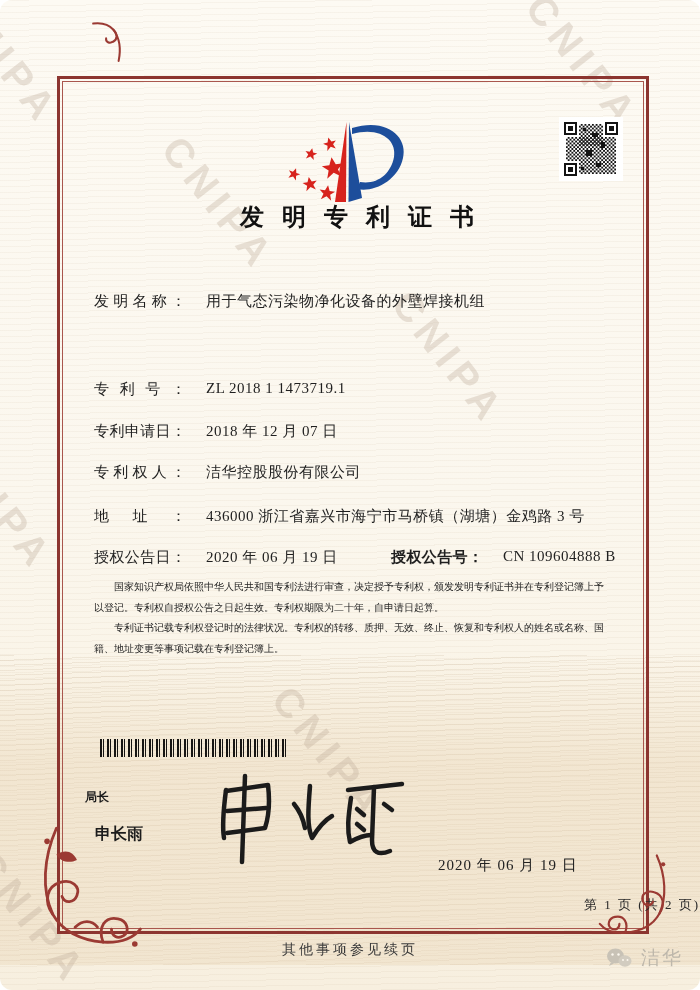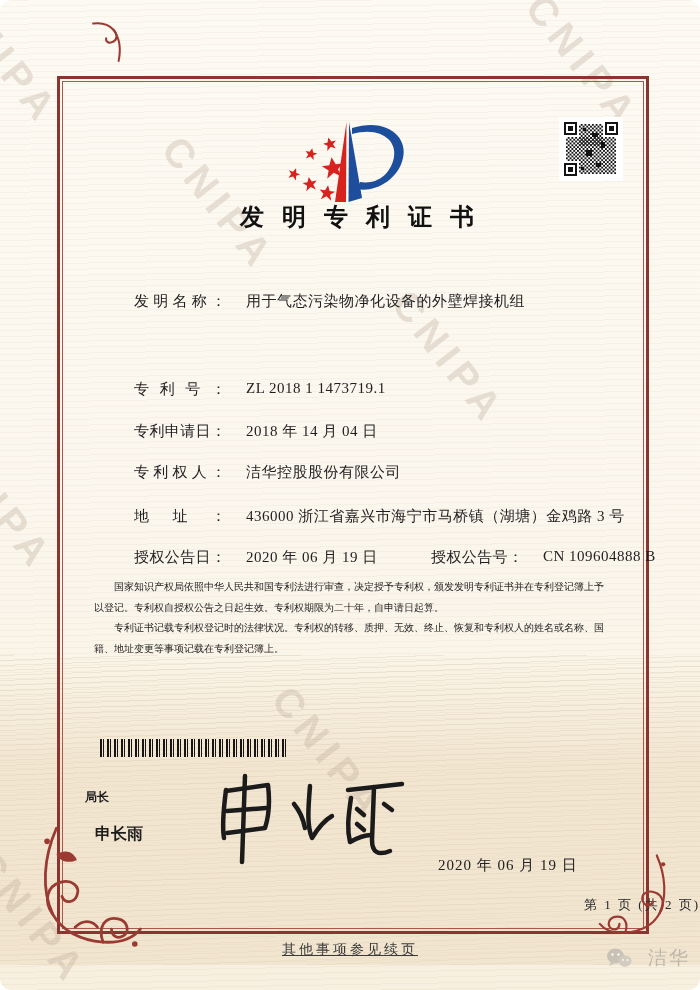--- a/index.html
+++ b/index.html
@@ -28,43 +28,43 @@
     border:3px solid #8c3530;z-index:2;}
   .frame-inner{position:absolute;inset:2px;border:1.5px solid #a9564d;}
   .content{position:absolute;inset:0;z-index:3;}
   .cert-no{position:absolute;left:94px;top:106px;font-size:15px;letter-spacing:1px;color:#2b2b2b;}
   .logo{position:absolute;left:282px;top:100px;}
   .qr-wrap{position:absolute;left:559px;top:117px;width:64px;height:64px;background:#fff;
     display:flex;align-items:center;justify-content:center;}
   .title{position:absolute;left:0;right:0;top:201px;text-align:center;font-size:24px;
     font-weight:bold;letter-spacing:18px;padding-left:32px;color:#111;}
   .row{position:absolute;left:94px;width:516px;display:flex;font-size:15px;color:#1f1f1f;}
-  .row .lbl{width:92px;flex:none;text-align:justify;text-align-last:justify;margin-left:40px;}
+  .row .lbl{width:92px;flex:none;text-align:justify;text-align-last:justify;}
   .row .val{margin-left:20px;letter-spacing:.5px;white-space:nowrap;}
-  .row .val2lbl{width:92px;flex:none;text-align:justify;text-align-last:justify;margin-left:12px;}
+  .row .val2lbl{width:92px;flex:none;text-align:justify;text-align-last:justify;margin-left:12px;font-weight:bold;}
   .paras{position:absolute;left:94px;top:577px;width:516px;font-size:10px;line-height:20.5px;
     color:#242424;}
   .paras p{margin:0;text-indent:2em;}
   .barcode{position:absolute;left:100px;top:739px;width:186px;height:18px;
     background:repeating-linear-gradient(90deg,
       #171513 0 2px,rgba(0,0,0,0) 2px 3px,
       #171513 3px 4px,rgba(0,0,0,0) 4px 7px,
       #171513 7px 9px,rgba(0,0,0,0) 9px 10px,
       #171513 10px 11px,rgba(0,0,0,0) 11px 14px);}
   .signer-title{position:absolute;left:85px;top:789px;font-size:12px;font-weight:bold;
     font-family:"Liberation Sans","DejaVu Sans",sans-serif;color:#1c1c1c;text-align:center;}
   .signer-name{position:absolute;left:95px;top:824px;font-size:16px;font-weight:bold;
     font-family:"Liberation Sans","DejaVu Sans",sans-serif;color:#1c1c1c;text-align:center;}
   .signature{position:absolute;left:198px;top:768px;}
   .issue-date{position:absolute;left:438px;top:856px;font-size:15px;letter-spacing:1px;color:#222;}
   .page-info{position:absolute;left:0;right:0;top:896px;text-align:right;font-size:13px;
     letter-spacing:2px;color:#2a2a2a;}
   .footer-note{position:absolute;left:0;right:0;top:941px;text-align:center;font-size:14px;
-    letter-spacing:3px;color:#3a3a3a;text-decoration:underline;}
-  .brand{position:absolute;left:606px;top:945px;display:flex;align-items:center;gap:16px;
+    letter-spacing:3px;color:#3a3a3a;}
+  .brand{position:absolute;left:606px;top:945px;display:flex;align-items:center;gap:9px;
     color:#bdb7ab;font-size:19px;letter-spacing:2px;
     font-family:"Liberation Sans","DejaVu Sans",sans-serif;}
   .flourish{position:absolute;z-index:4;}
 </style>
 </head>
 <body>
 
 <div class="page">
 
   <div class="tex-full"></div>
@@ -166,21 +166,21 @@
     <div class="row" style="top:292px">
       <span class="lbl">发明名称：</span>
       <span class="val">用于气态污染物净化设备的外壁焊接机组</span>
     </div>
     <div class="row" style="top:380px">
       <span class="lbl">专利号：</span>
       <span class="val">ZL 2018 1 1473719.1</span>
     </div>
     <div class="row" style="top:422px">
       <span class="lbl">专利申请日：</span>
-      <span class="val">2018 年 14 月 04 日</span>
+      <span class="val">2018 年 12 月 07 日</span>
     </div>
     <div class="row" style="top:463px">
       <span class="lbl">专利权人：</span>
       <span class="val">洁华控股股份有限公司</span>
     </div>
     <div class="row" style="top:507px">
       <span class="lbl">地址：</span>
       <span class="val">436000 浙江省嘉兴市海宁市马桥镇（湖塘）金鸡路 3 号</span>
     </div>
     <div class="row" style="top:548px">

